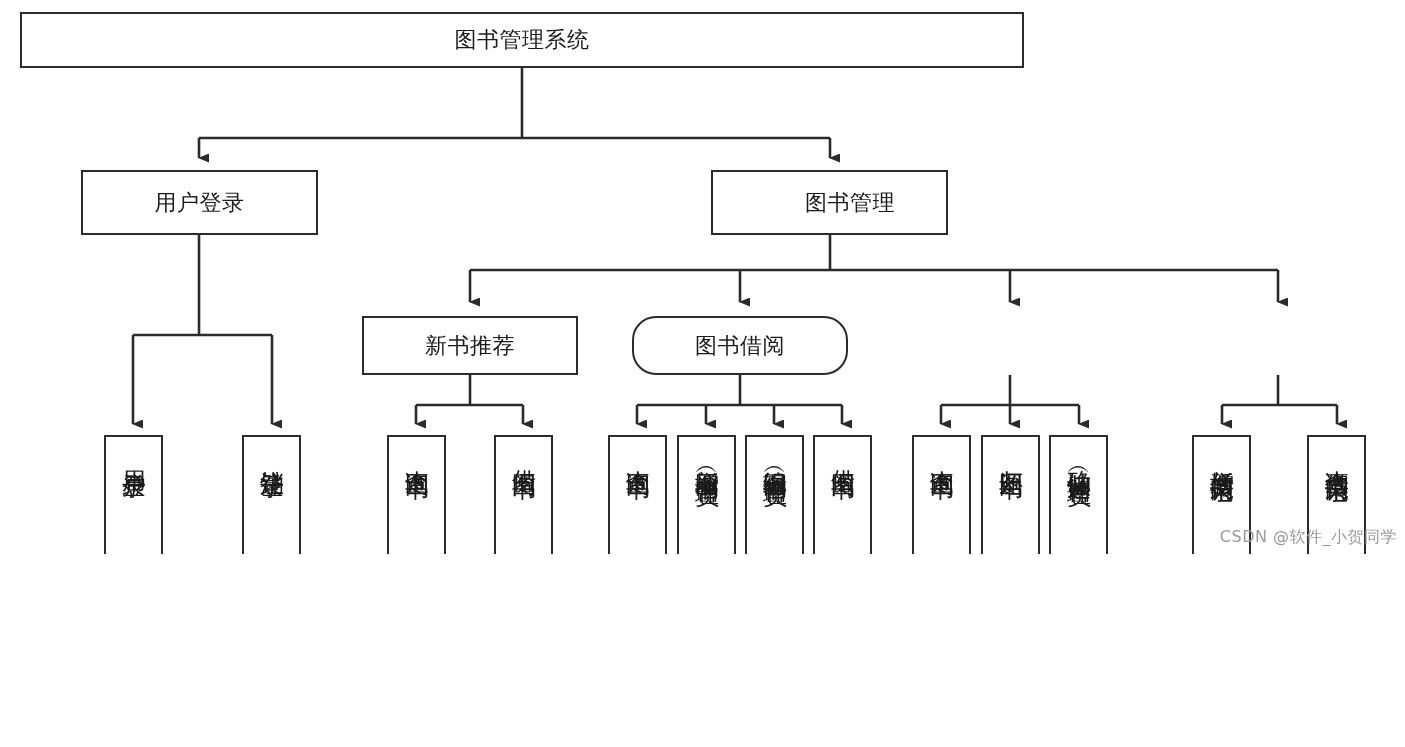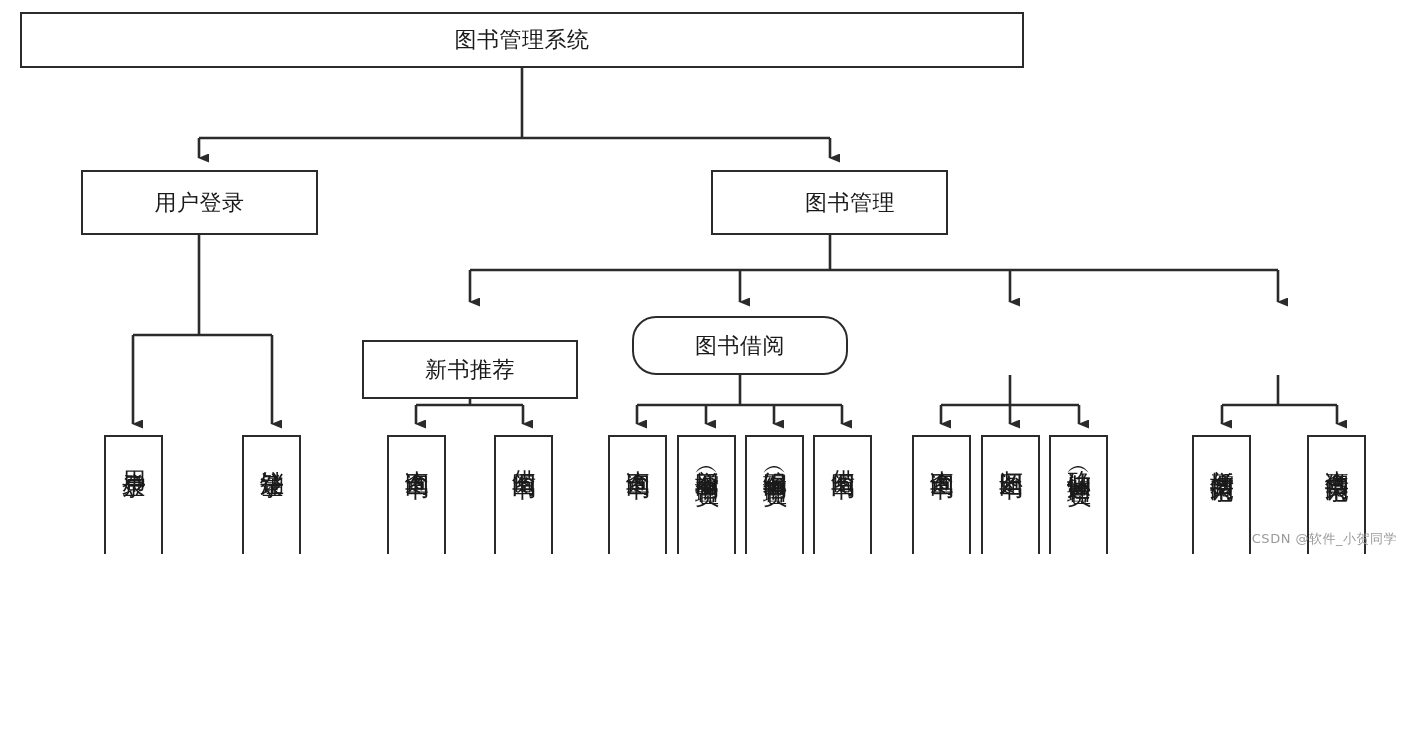--- a/index.html
+++ b/index.html
@@ -55,21 +55,21 @@
     text-orientation: upright;
     font-size: 24px;
     line-height: 1.05;
     letter-spacing: 2px;
     max-height: 100%;
   }
   #watermark {
     position: absolute;
     right: 8px;
     bottom: 6px;
-    font-size: 13px;
+    font-size: 16px;
     color: #9a9a9a;
     letter-spacing: 0.5px;
     white-space: nowrap;
     pointer-events: none;
   }
 </style>
 </head>
 <body>
 
 <div id="diagram-root">
@@ -129,21 +129,21 @@
   </div>
 
   <div class="node horizontal" style="left:81px; top:170px; width:237px; height:65px;">
     <span class="node-label">用户登录</span>
   </div>
 
   <div class="node horizontal" style="left:711px; top:170px; width:237px; height:65px;padding-left:41px;">
     <span class="node-label">图书管理</span>
   </div>
 
-  <div class="node horizontal" style="left:362px; top:316px; width:216px; height:59px;margin-top:24px;">
+  <div class="node horizontal" style="left:362px; top:316px; width:216px; height:59px;">
     <span class="node-label">新书推荐</span>
   </div>
 
   <div class="node horizontal" style="left:632px; top:316px; width:216px; height:59px;border-radius:24px;">
     <span class="node-label">图书借阅</span>
   </div>
 
 
 
   <div class="node vertical" style="left:104px; top:435px; width:59px; height:300px;">

